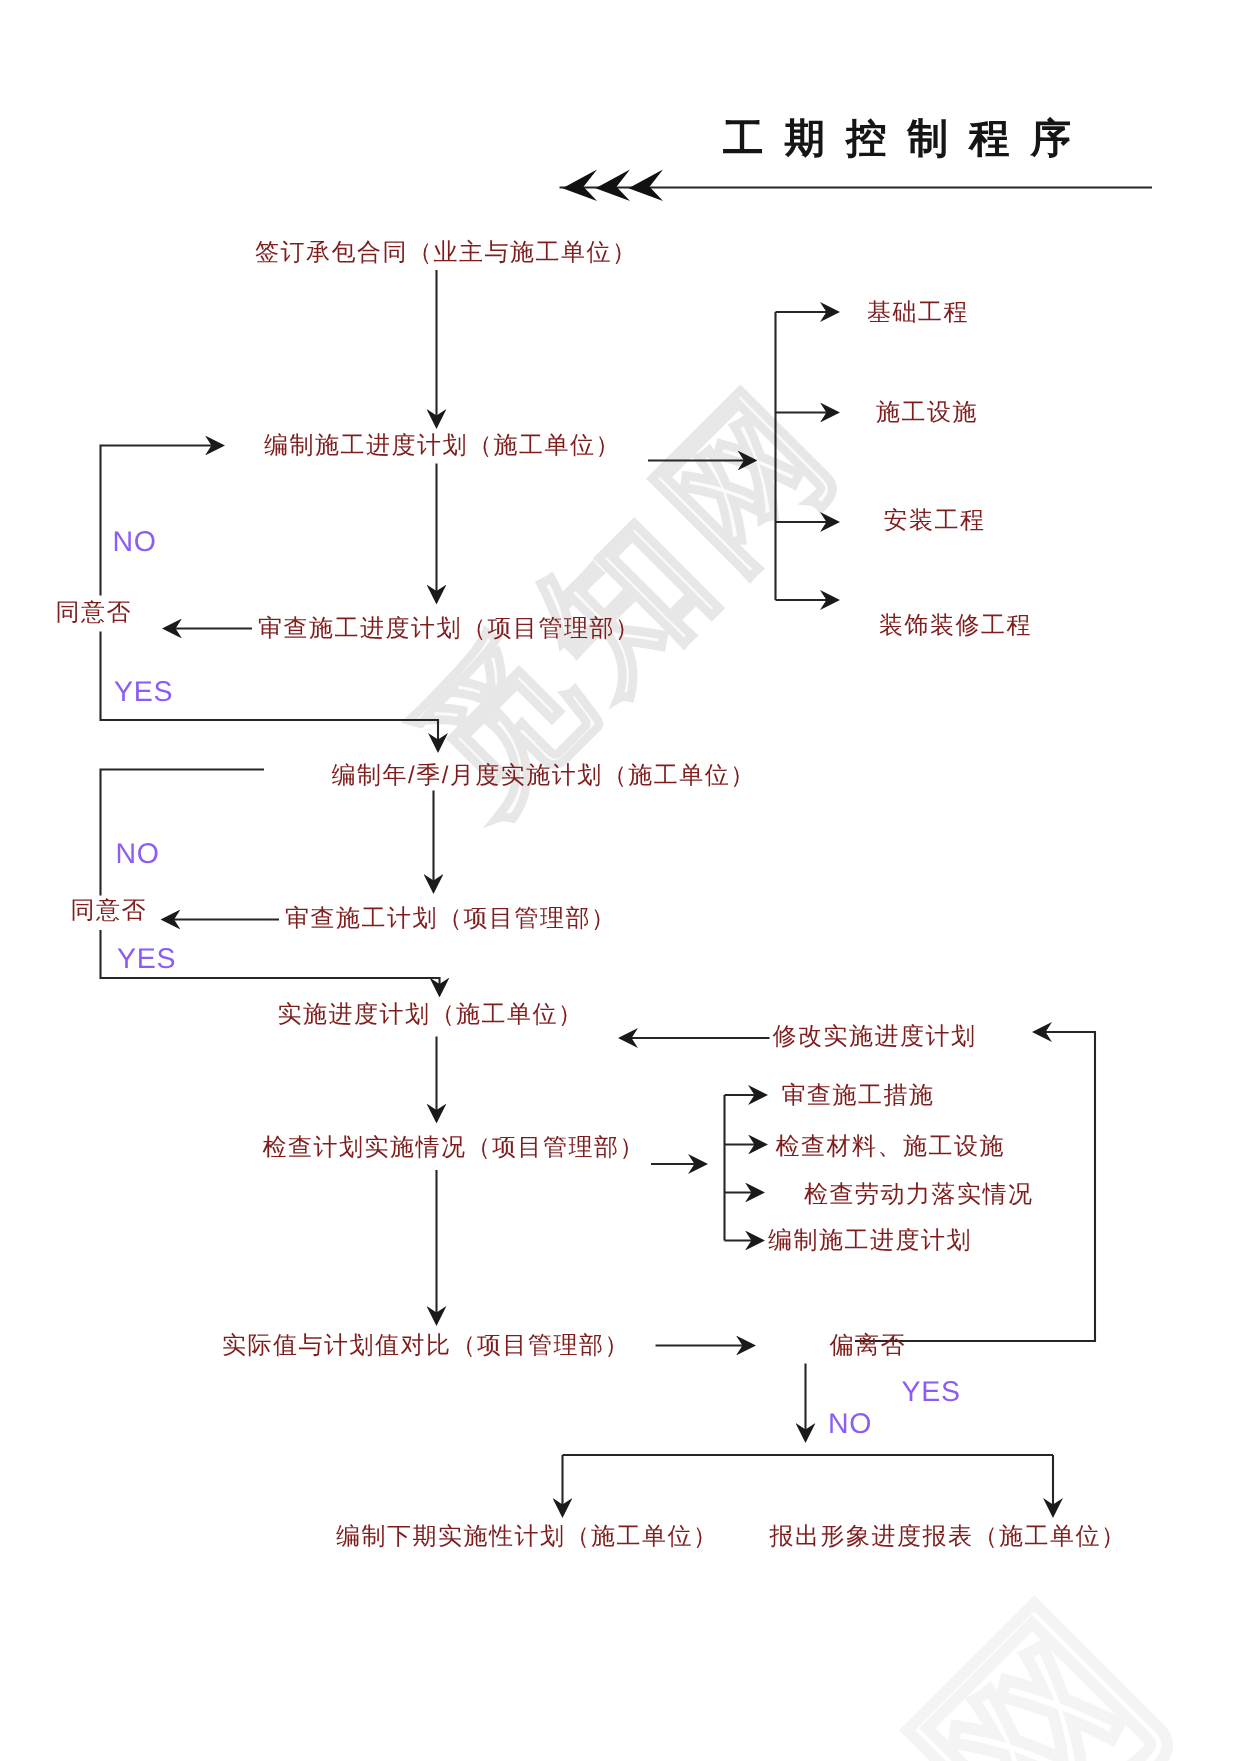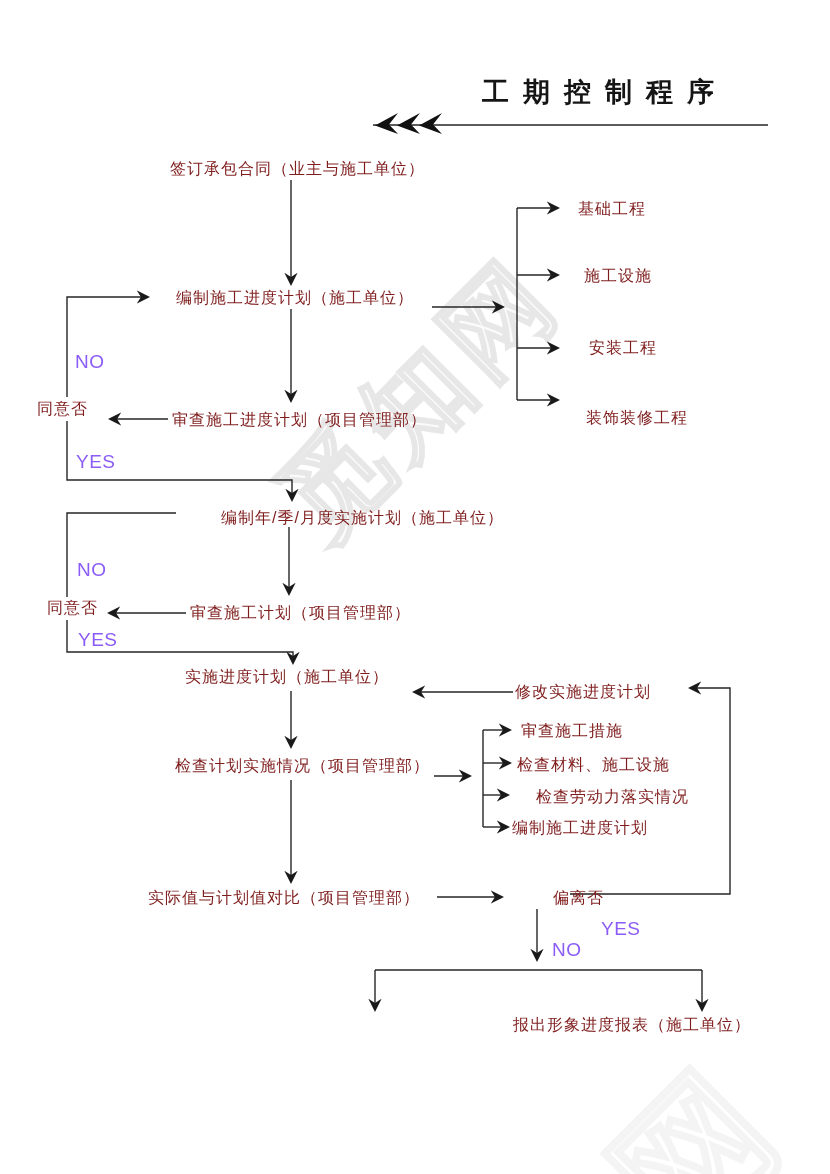--- a/index.html
+++ b/index.html
@@ -114,20 +114,21 @@
   <div class="tag" style="left:78px;top:618px;">YES</div>
 
   <div class="node" style="left:185px;top:667px;">实施进度计划（施工单位）</div>
   <div class="node" style="left:175px;top:756px;">检查计划实施情况（项目管理部）</div>
   <div class="node" style="left:148px;top:888px;">实际值与计划值对比（项目管理部）</div>
 
   <div class="node" style="left:514px;top:888px;margin-left:39px;">偏离否</div>
   <div class="tag" style="left:601px;top:907px;">YES</div>
   <div class="tag" style="left:552px;top:928px;">NO</div>
 
+  <div class="node" style="left:224px;top:1015px;">编制下期实施性计划（施工单位）</div>
   <div class="node" style="left:513px;top:1015px;">报出形象进度报表（施工单位）</div>
 
   <div class="node" style="left:578px;top:199px;">基础工程</div>
   <div class="node" style="left:584px;top:266px;">施工设施</div>
   <div class="node" style="left:589px;top:338px;">安装工程</div>
   <div class="node" style="left:586px;top:391px;margin-top:17px;">装饰装修工程</div>
 
   <div class="node" style="left:515px;top:682px;">修改实施进度计划</div>
   <div class="node" style="left:521px;top:721px;">审查施工措施</div>
   <div class="node" style="left:517px;top:755px;">检查材料、施工设施</div>

